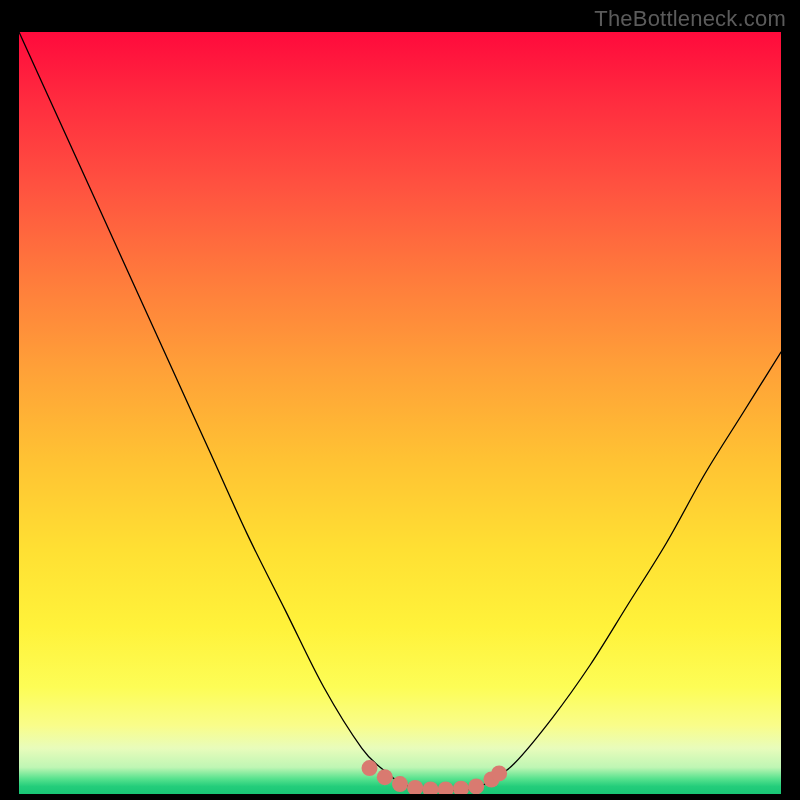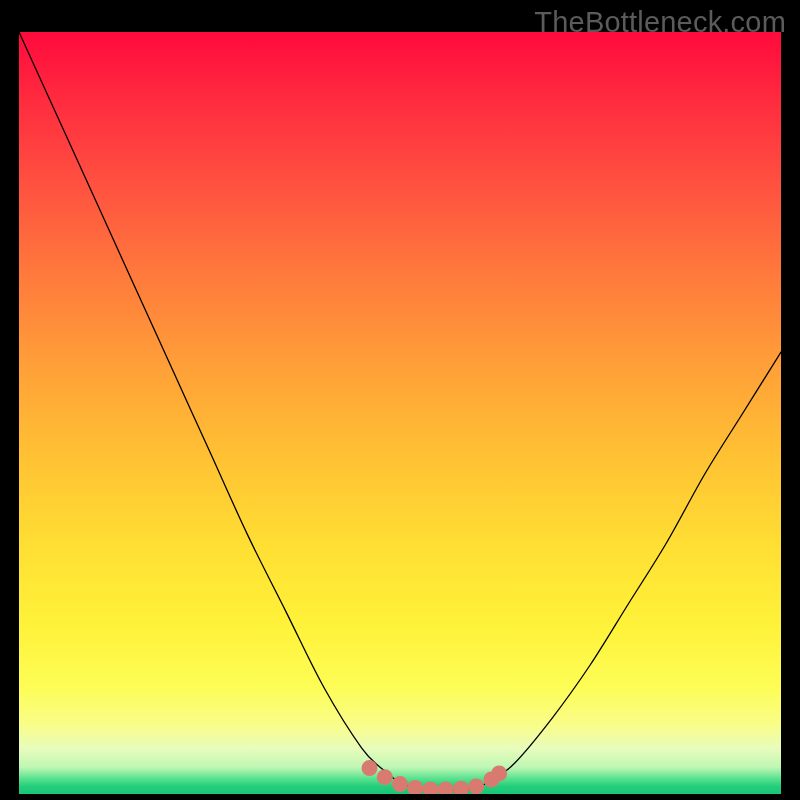--- a/index.html
+++ b/index.html
@@ -10,21 +10,21 @@
     background: #000;
     position: relative;
     overflow: hidden;
   }
   .watermark {
     position: absolute;
     top: 6px;
     right: 14px;
     color: #5b5b5b;
     font-family: Arial, Helvetica, sans-serif;
-    font-size: 29px;
+    font-size: 22px;
     font-weight: 500;
     z-index: 10;
     letter-spacing: 0.2px;
     margin-left: 32px;
   }
   .plot-frame {
     position: absolute;
     left: 19px;
     top: 32px;
     width: 762px;

